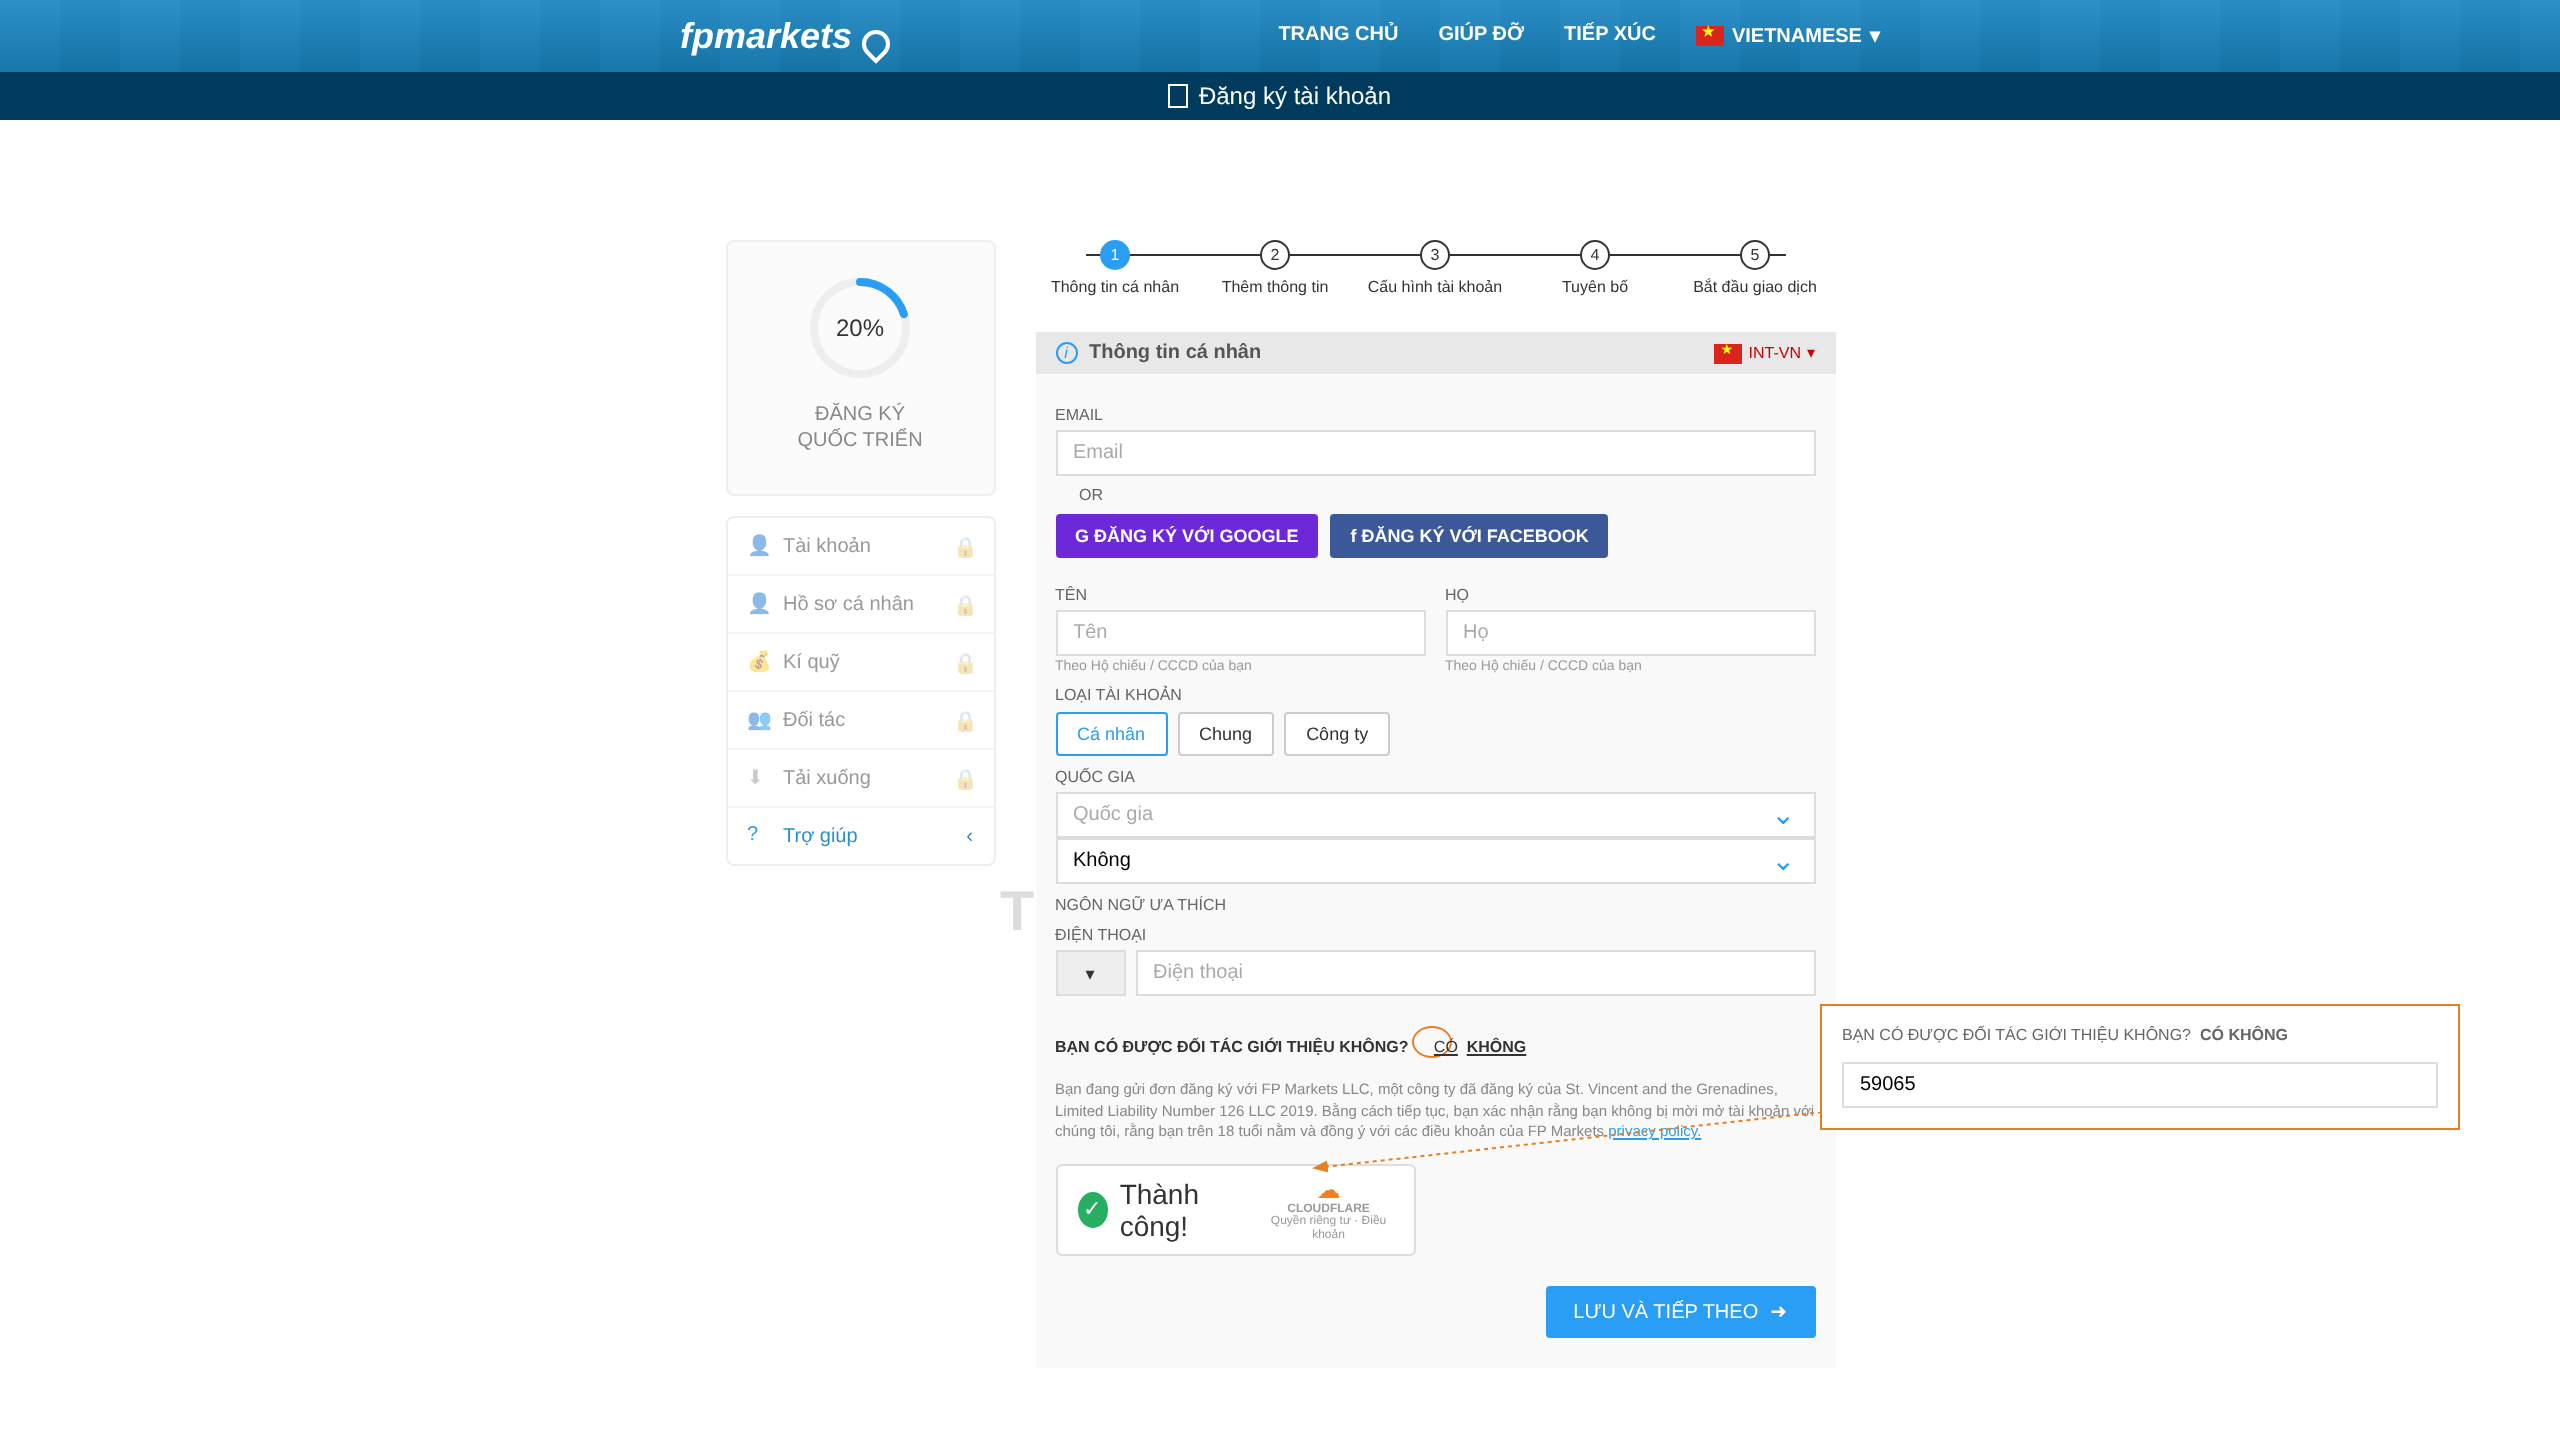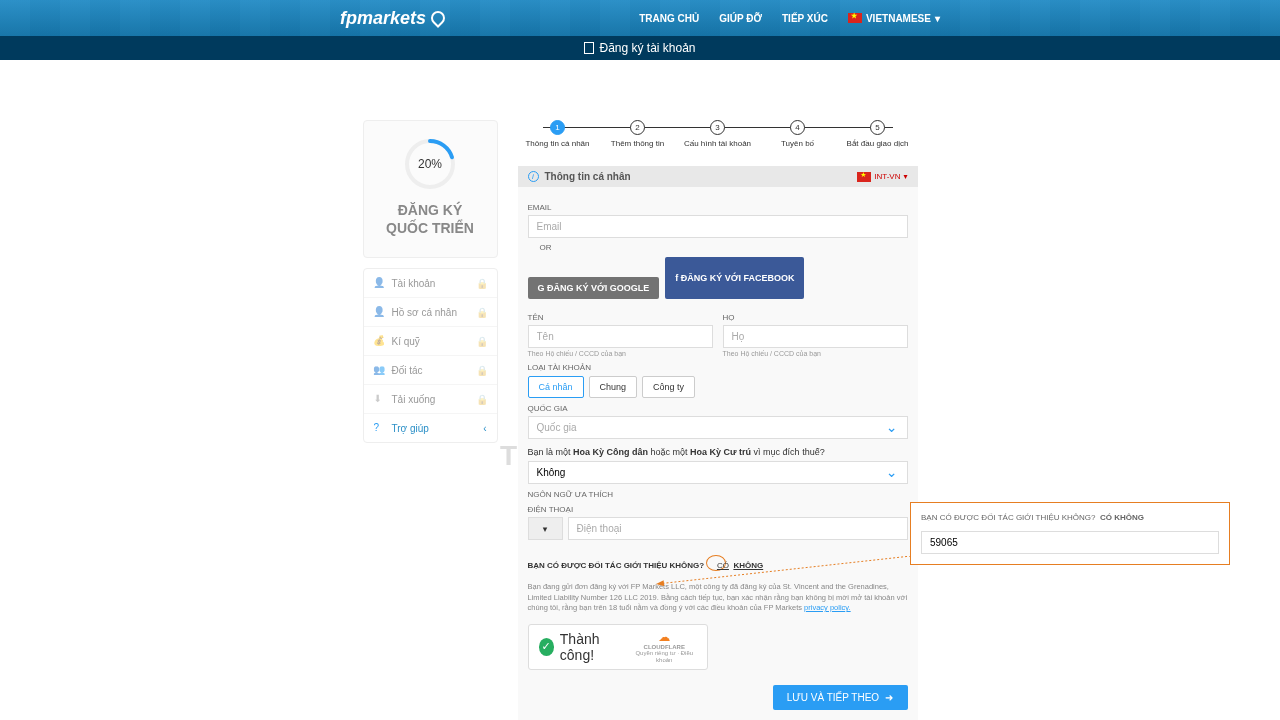--- a/index.html
+++ b/index.html
@@ -1,39 +1,39 @@
 <!DOCTYPE html>
 <html><head>
   <meta charset="utf-8">
   <style>
     * { box-sizing: border-box; margin: 0; padding: 0; }
     body { font-family: Arial, sans-serif; font-size: 12px; color: #333; background: #fff; }
     
     .header { background: linear-gradient(180deg, #2a8fc7, #1574a8); height: 36px; display: flex; align-items: center; padding: 0 340px 0 340px; position: relative; }
     .header::before { content: ''; position: absolute; inset: 0; background: repeating-linear-gradient(90deg, rgba(255,255,255,0.05) 0 30px, rgba(0,0,0,0.05) 30px 60px); opacity: 0.3; }
-    .logo { font-size: 18px; font-weight: bold; color: #fff; font-style: italic; display: flex; align-items: center; gap: 5px; z-index: 1; }
+    .logo { font-size: 18px; font-weight: bold; color: #fff; font-style: italic; display: flex; align-items: flex-end; gap: 5px; z-index: 1; }
     .logo-icon { width: 14px; height: 14px; border: 2px solid #fff; border-radius: 50% 50% 50% 0; transform: rotate(-45deg); }
     .nav { margin-left: auto; display: flex; gap: 20px; color: #fff; font-size: 10px; font-weight: bold; z-index: 1; }
     .nav-item { cursor: pointer; }
     .lang { display: flex; align-items: center; gap: 4px; }
     .flag { width: 14px; height: 10px; background: #da251d; display: inline-block; position: relative; }
     .flag::after { content: '★'; color: #ffff00; font-size: 7px; position: absolute; left: 3px; top: -1px; }
     
     .subheader { background: #003a5d; color: #fff; height: 24px; display: flex; align-items: center; justify-content: center; font-size: 12px; gap: 5px; }
     .doc-icon { width: 10px; height: 12px; border: 1px solid #fff; display: inline-block; position: relative; }
     
     .main-wrap { display: flex; justify-content: center; padding-top: 60px; gap: 20px; background: #fff; position: relative; }
     .watermark { position: absolute; left: 500px; top: 380px; font-size: 28px; color: #ddd; font-weight: bold; z-index: 0; letter-spacing: 1px; }
     
     .sidebar { width: 135px; }
     .progress-card { background: #fbfbfb; border: 1px solid #eee; border-radius: 4px; padding: 15px 10px 20px; text-align: center; margin-bottom: 10px; }
     .ring { width: 55px; height: 55px; margin: 0 auto 10px; position: relative; }
     .ring svg { transform: rotate(-90deg); }
     .ring-text { position: absolute; inset: 0; display: flex; align-items: center; justify-content: center; font-size: 12px; color: #333; }
-    .progress-label { font-size: 14px; color: #888; font-weight: bold; line-height: 1.3; }
+    .progress-label { font-size: 10px; color: #888; font-weight: normal; line-height: 1.3; }
     
     .menu { background: #fff; border: 1px solid #eee; border-radius: 4px; }
     .menu-item { padding: 8px 10px; border-bottom: 1px solid #f5f5f5; display: flex; align-items: center; gap: 6px; font-size: 10px; color: #999; cursor: pointer; }
     .menu-item:last-child { border: none; color: #2a8fc7; }
     .menu-item .icon { width: 12px; height: 12px; display: inline-block; opacity: 0.5; }
     .lock { margin-left: auto; width: 10px; height: 10px; opacity: 0.3; }
     .chevron { margin-left: auto; color: #2a8fc7; font-size: 10px; }
     
     .content { width: 400px; position: relative; z-index: 1; }
     
@@ -49,21 +49,21 @@
     .region { margin-left: auto; font-size: 8px; color: #c00; display: flex; align-items: center; gap: 3px; }
     
     .form { background: #f9f9f9; padding: 10px 10px 15px; }
     .label { font-size: 8px; color: #666; margin: 6px 0 3px; text-transform: uppercase; }
     .label-inline { font-size: 9px; color: #333; margin: 8px 0 4px; }
     .input { width: 100%; padding: 5px 8px; border: 1px solid #ddd; font-size: 10px; background: #fff; }
     .input::placeholder { color: #aaa; }
     .or { font-size: 8px; color: #666; margin: 5px 12px; }
     .btn-row { display: flex; gap: 6px; }
     .btn { padding: 6px 10px; font-size: 9px; color: #fff; border: none; border-radius: 2px; cursor: pointer; font-weight: bold; }
-    .btn-google { background: #737373; margin-top: 20px; }
+    .btn-google { background: #6d28d9; }
     .btn-facebook { background: #3b5998; }
     
     .cols { display: flex; gap: 10px; }
     .col { flex: 1; }
     .hint { font-size: 7px; color: #999; margin-top: 2px; }
     
     .tab-group { display: flex; gap: 5px; margin-top: 4px; align-items: center; }
     .tab { padding: 5px 10px; font-size: 9px; border: 1px solid #ccc; background: #fff; cursor: pointer; border-radius: 2px; }
     .tab.active { border-color: #2a9df4; color: #2a9df4; }
     
@@ -239,23 +239,20 @@
         <div class="tab active">Cá nhân</div>
         <div class="tab">Chung</div>
         <div class="tab">Công ty</div>
       </div>
 
       <div class="label">QUỐC GIA</div>
       <div class="select">
         <input class="input" readonly="" placeholder="Quốc gia" style="">
       </div>
 
-      <div class="label-inline">
-        Bạn là một <b>Hoa Kỳ Công dân</b> hoặc một <b>Hoa Kỳ Cư trú</b> vì mục đích thuế?
-      </div>
       <div class="select">
         <input class="input" readonly="" value="Không" style="">
       </div>
 
       <div class="label">NGÔN NGỮ ƯA THÍCH</div>
 
       <div class="label">ĐIỆN THOẠI</div>
       <div class="phone-row">
         <div class="phone-code">▾</div>
         <input class="input" style="flex: 1 1 0%;" placeholder="Điện thoại">

